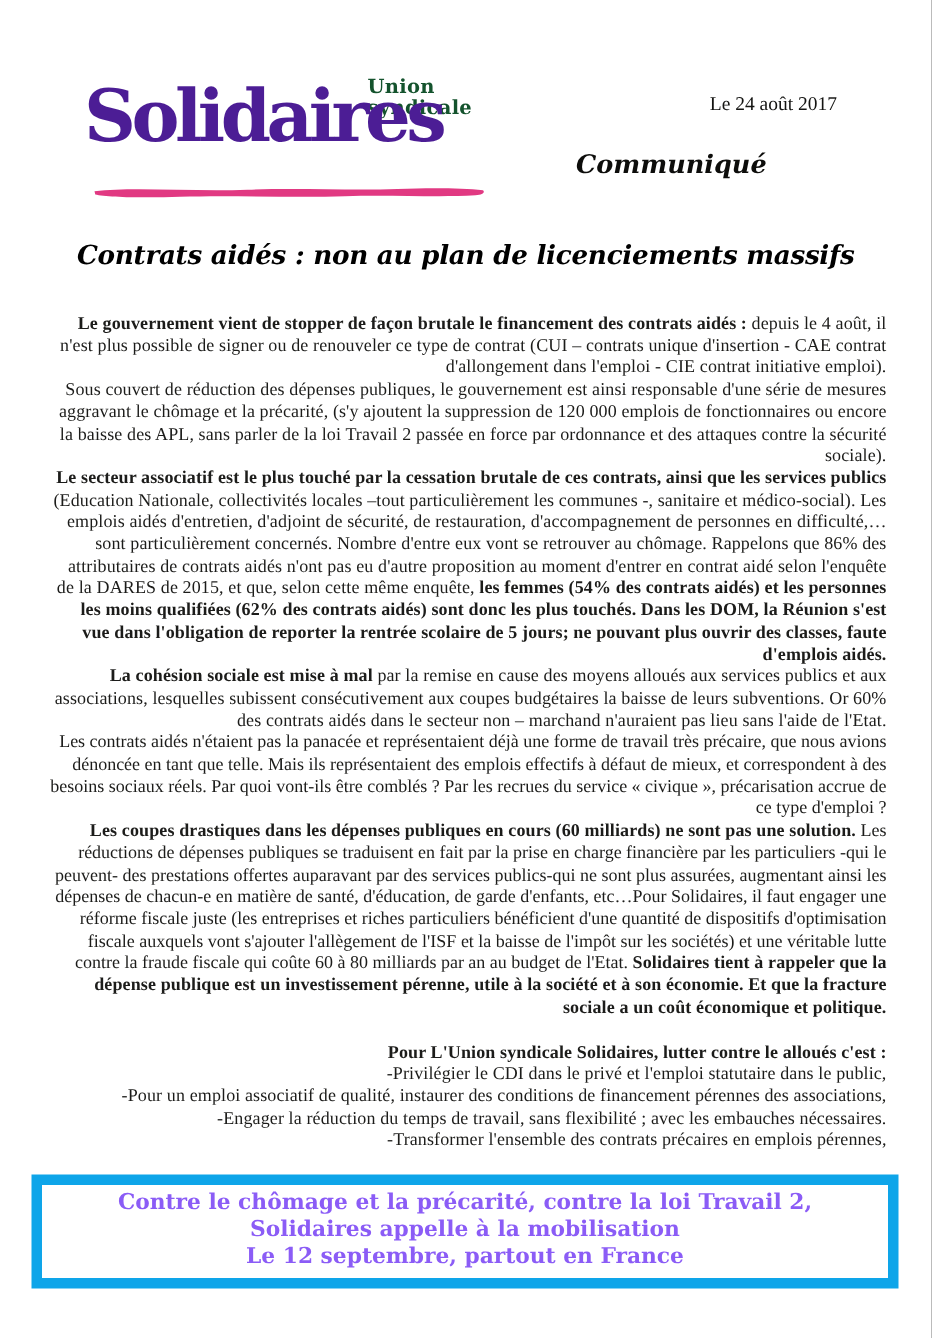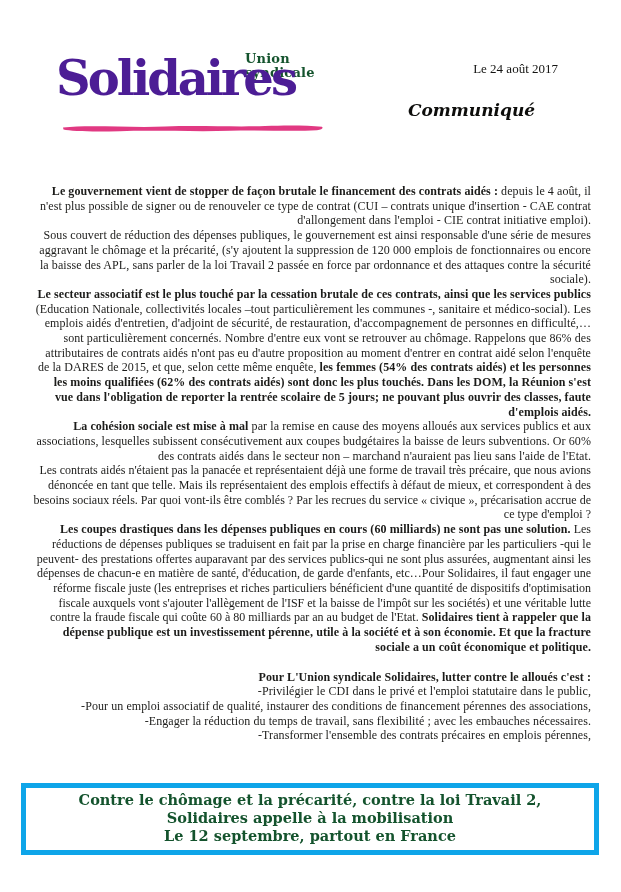--- a/index.html
+++ b/index.html
@@ -21,21 +21,21 @@
     font-family:"DejaVu Serif", serif; font-weight:700;
     font-size:48px; line-height:48px; letter-spacing:-3px; color:#4c1d95;
     white-space:nowrap;
   }
   .logo .stroke { position:absolute; left:2px; top:71px; }
   .date {
     position:absolute; top:61px; right:63px;
     font-family:Liberation Serif, serif; font-size:13px; color:#141412;
   }
   .kicker {
-    position:absolute; top:100px; left:408px;
+    position:absolute; top:100px; left:384px;
     font-family:"DejaVu Serif", serif; font-style:italic; font-weight:700;
     font-size:17px; color:#0d0d0b;
   }
   
   .title {
     margin:2px 0 0; text-align:center;
     font-family:"DejaVu Serif", serif; font-style:italic; font-weight:700;
     font-size:17.5px; line-height:22px; letter-spacing:-.2px; color:#000;
   }
   
@@ -44,22 +44,22 @@
     font-size:12px; line-height:14.7px; text-align:right;
   }
   .body p { margin:0; }
   .b { font-weight:700; }
   .times { letter-spacing:0; }
   .main-serif { letter-spacing:.08px; }
   .vspace { height:15px; }
   
   .callout {
     position:absolute; left:21px; top:783px; width:578px; box-sizing:border-box;
-    border:5px solid #0ea5e9; padding:3px 6px 5px;
-    text-align:center; color:#14532d;
+    border:7px solid #0ea5e9; padding:3px 6px 5px;
+    text-align:center; color:#8b5cf6;
     font-family:"DejaVu Serif", serif; font-weight:700;
     font-size:14.5px; line-height:18px;
   }
 </style>
 </head>
 <body>
 
 <div class="page">
 
   <header class="header">
@@ -70,20 +70,21 @@
       </div>
       <div class="wordmark">Solidaires</div>
       <svg class="stroke" width="265" height="14" viewBox="0 0 265 14" aria-hidden="true">
         <path d="M3 6.5 C 30 3.5, 70 7, 105 5.5 C 140 4.2, 175 6.2, 205 5 C 228 4.1, 248 4.4, 262 5.8 C 263.5 7.2, 262 9, 257 9.2 C 230 10.8, 200 8.6, 170 9.8 C 135 11, 95 9, 60 10.2 C 35 11, 11 10.4, 3.5 8.6 Z" fill="#e13982"></path>
       </svg>
     </div>
     <div class="date">Le 24 août 2017</div>
     <div class="kicker">Communiqué</div>
   </header>
 
+  <h1 class="title">Contrats aidés : non au plan de licenciements massifs</h1>
 
   <main class="body">
     <p class="main-serif"><span class="b">Le gouvernement vient de stopper de façon brutale le financement des contrats aidés : </span><span>depuis le 4 août, il n'est plus possible de signer ou de renouveler ce type de contrat (CUI – contrats unique d'insertion - CAE contrat d'allongement dans l'emploi - CIE contrat initiative emploi).</span></p>
 
     <p class="main-serif"><span>Sous couvert de réduction des dépenses publiques, le gouvernement est ainsi responsable d'une série de mesures aggravant le chômage et la précarité, (s'y ajoutent la suppression de 120 000 emplois de fonctionnaires ou encore la baisse des APL, sans parler de la loi Travail 2 passée en force par ordonnance et des attaques contre la sécurité sociale).</span></p>
 
     <p class="main-serif"><span class="b">Le secteur associatif est le plus touché par la cessation brutale de ces contrats, ainsi que les services publics </span><span>(Education Nationale, collectivités locales –tout particulièrement les communes -, sanitaire et médico-social). Les emplois aidés d'entretien, d'adjoint de sécurité, de restauration, d'accompagnement de personnes en difficulté,…sont particulièrement concernés. Nombre d'entre eux vont se retrouver au chômage. Rappelons que 86% des attributaires de contrats aidés n'ont pas eu d'autre proposition au moment d'entrer en contrat aidé selon l'enquête de la DARES de 2015, et que, selon cette même enquête, </span><span class="b">les femmes (54% des contrats aidés) et les personnes les moins qualifiées (62% des contrats aidés) sont donc les plus touchés. Dans les DOM, la Réunion s'est vue dans l'obligation de reporter la rentrée scolaire de 5 jours; ne pouvant plus ouvrir des classes, faute d'emplois aidés.</span></p>
 
     <p class="main-serif"><span class="b">La cohésion sociale est mise à mal </span><span>par la remise en cause des moyens alloués aux services publics et aux associations, lesquelles subissent consécutivement aux coupes budgétaires la baisse de leurs subventions. Or 60% des contrats aidés dans le secteur non – marchand n'auraient pas lieu sans l'aide de l'Etat.</span></p>
 

